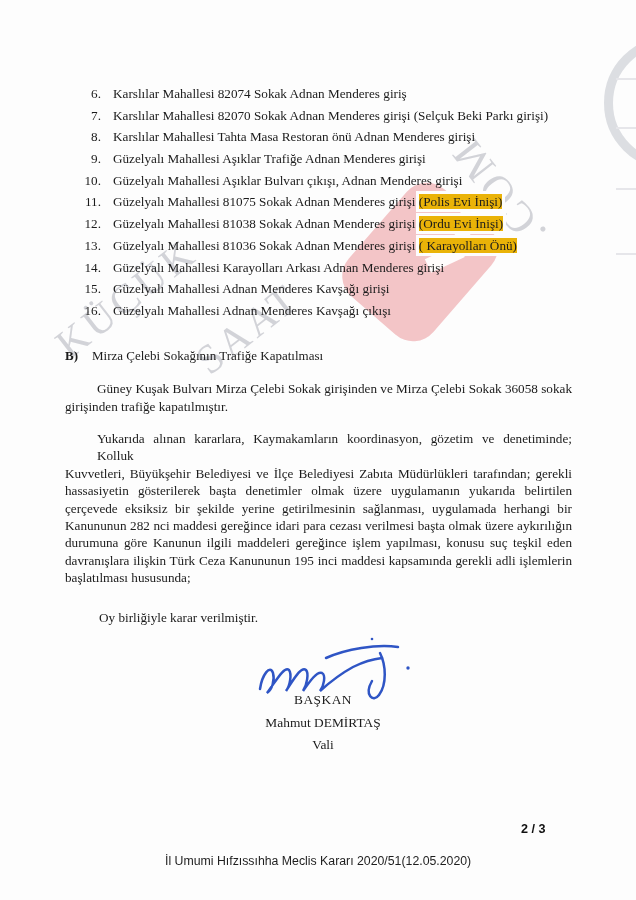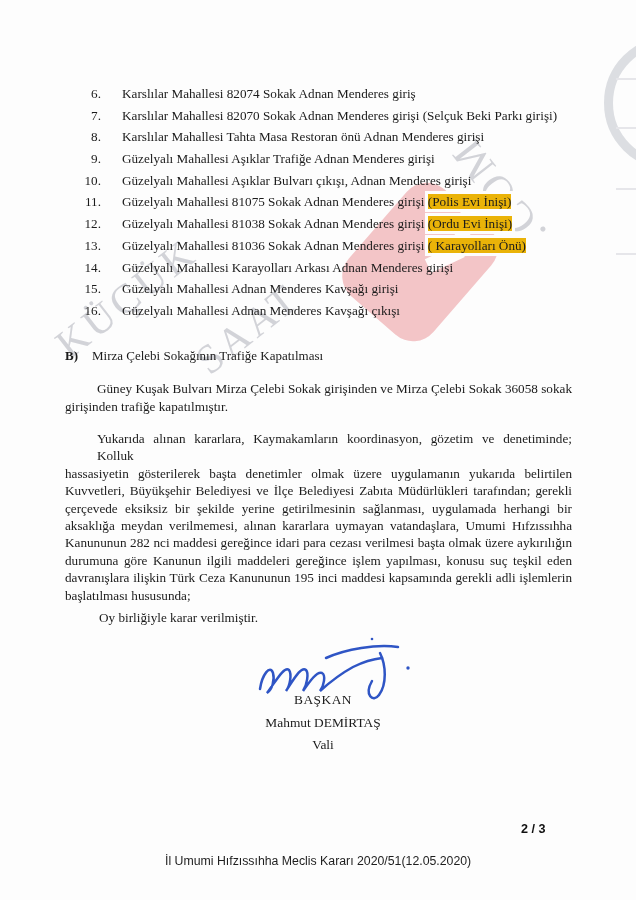--- a/index.html
+++ b/index.html
@@ -31,21 +31,21 @@
     position:absolute;left:604px;top:36px;width:116px;height:116px;
     border:9px solid rgba(180,183,192,0.45);border-radius:50%;
   }
   .scanline{position:absolute;left:616px;width:20px;height:2px;background:#e6e6ea;}
 
   
   .txt{position:absolute;z-index:2;}
   .list{left:0;top:83px;right:0;}
   .li-row{display:flex;height:21.7px;font-size:13.2px;line-height:21.7px;}
   .li-num{width:20px;margin-left:81px;text-align:right;flex:0 0 auto;}
-  .li-text{margin-left:21px;white-space:nowrap;}
+  .li-text{margin-left:12px;white-space:nowrap;}
   .wbg{background:#eab308;box-shadow:0 0 0 3px #fdfdfd;}
 
   .secb{left:65px;top:348px;font-size:13px;}
   .secb .blab{font-weight:bold;margin-right:14px;}
 
   .para{left:65px;width:507px;font-size:13.2px;}
   .para1{top:380px;line-height:17.5px;}
   .para2{top:430px;line-height:17.4px;}
   .jline{text-align:justify;text-align-last:justify;}
   .indent{padding-left:32px;}
@@ -143,24 +143,23 @@
     <span class="blab">B)</span><span>Mirza Çelebi Sokağının Trafiğe Kapatılması</span>
   </div>
 
   <div class="txt para para1">
     <div class="jline indent">Güney Kuşak Bulvarı Mirza Çelebi Sokak girişinden ve Mirza Çelebi Sokak 36058 sokak</div>
     <div>girişinden trafiğe kapatılmıştır.</div>
   </div>
 
   <div class="txt para para2">
     <div class="jline indent">Yukarıda alınan kararlara, Kaymakamların koordinasyon, gözetim ve denetiminde; Kolluk</div>
+    <div class="jline">Kuvvetleri, Büyükşehir Belediyesi ve İlçe Belediyesi Zabıta Müdürlükleri tarafından; gerekli</div>
     <div class="jline">hassasiyetin gösterilerek başta denetimler olmak üzere uygulamanın yukarıda belirtilen</div>
-    <div class="jline">Kuvvetleri, Büyükşehir Belediyesi ve İlçe Belediyesi Zabıta Müdürlükleri tarafından; gerekli</div>
     <div class="jline">çerçevede eksiksiz bir şekilde yerine getirilmesinin sağlanması, uygulamada herhangi bir</div>
-    <div class="jline">aksaklığa meydan verilmemesi, alınan kararlara uymayan vatandaşlara, Umumi Hıfzıssıhha</div>
     <div class="jline">Kanununun 282 nci maddesi gereğince idari para cezası verilmesi başta olmak üzere aykırılığın</div>
     <div class="jline">durumuna göre Kanunun ilgili maddeleri gereğince işlem yapılması, konusu suç teşkil eden</div>
     <div class="jline">davranışlara ilişkin Türk Ceza Kanununun 195 inci maddesi kapsamında gerekli adli işlemlerin</div>
     <div>başlatılması hususunda;</div>
   </div>
 
   <div class="txt decision">Oy birliğiyle karar verilmiştir.</div>
 
   <svg class="sig-svg" width="185" height="80" viewBox="0 0 185 80">
     <g fill="none" stroke="#2f55c5" stroke-width="2.5" stroke-linecap="round">

